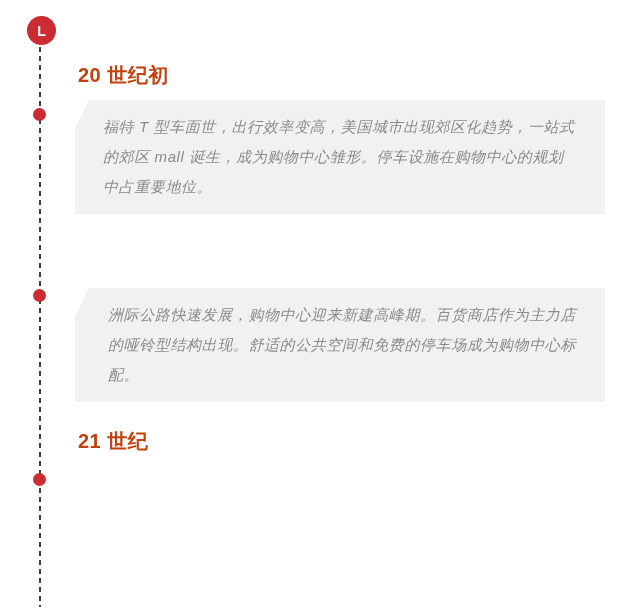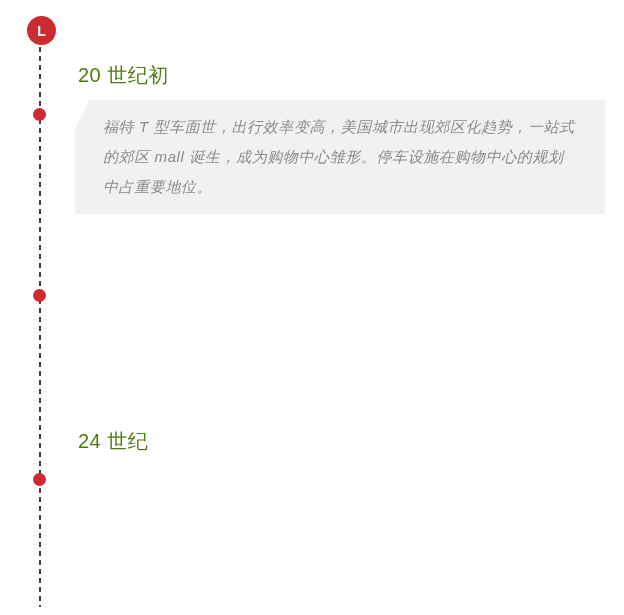--- a/index.html
+++ b/index.html
@@ -54,22 +54,22 @@
   }
   .tl-dot.d1 { top: 108px; }
   .tl-dot.d2 { top: 289px; }
   .tl-dot.d3 { top: 473px; }
   
   .sec-heading {
     position: absolute;
     left: 78px;
     margin: 0;
     font-size: 20px;
-    font-weight: 400;
-    color: #4d7c0f;
+    font-weight: 700;
+    color: #c2410c;
     letter-spacing: 0.5px;
   }
   .sec-heading.h1 { top: 62px; }
   .sec-heading.h2 { top: 246px; }
   .sec-heading.h3 { top: 428px; }
   .sec-box {
     position: absolute;
     left: 75px;
     width: 530px;
     box-sizing: border-box;
@@ -100,16 +100,19 @@
   <div class="tl-line"></div>
   <div class="tl-dot d1"></div>
   <div class="tl-dot d2"></div>
   <div class="tl-dot d3"></div>
 
   <h2 class="sec-heading h1">20 世纪初</h2>
   <div class="sec-box b1">
     <p>福特 T 型车面世，出行效率变高，美国城市出现郊区化趋势，一站式的郊区 mall 诞生，成为购物中心雏形。停车设施在购物中心的规划中占重要地位。</p>
   </div>
 
+  <div class="sec-box b2">
+    <p>洲际公路快速发展，购物中心迎来新建高峰期。百货商店作为主力店的哑铃型结构出现。舒适的公共空间和免费的停车场成为购物中心标配。</p>
+  </div>
 
-  <h2 class="sec-heading h3">24 世纪</h2>
+  <h2 class="sec-heading h3">21 世纪</h2>
 
 </div>
 
 </body></html>

